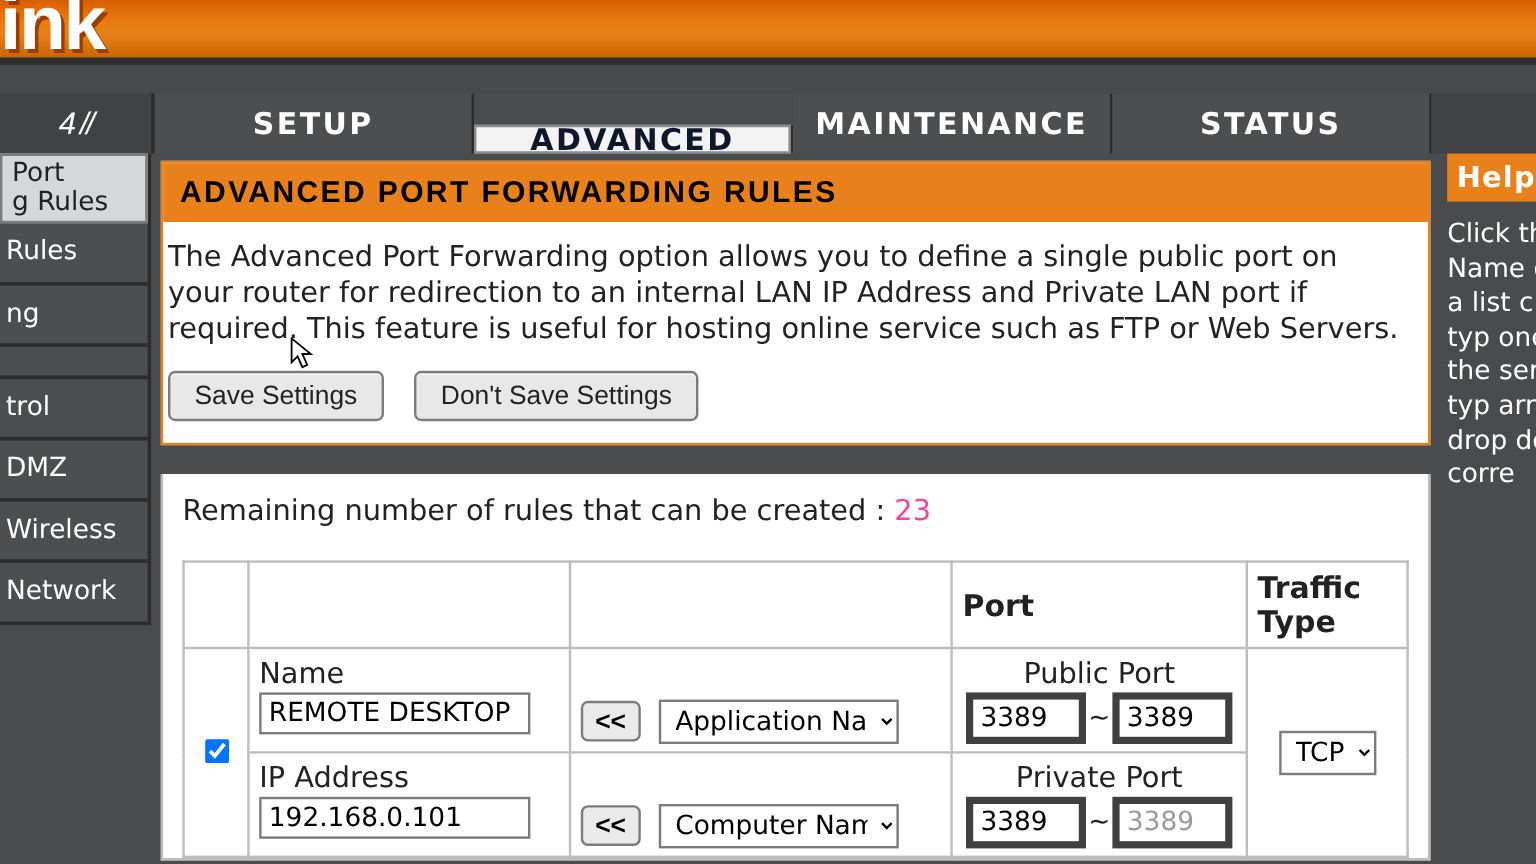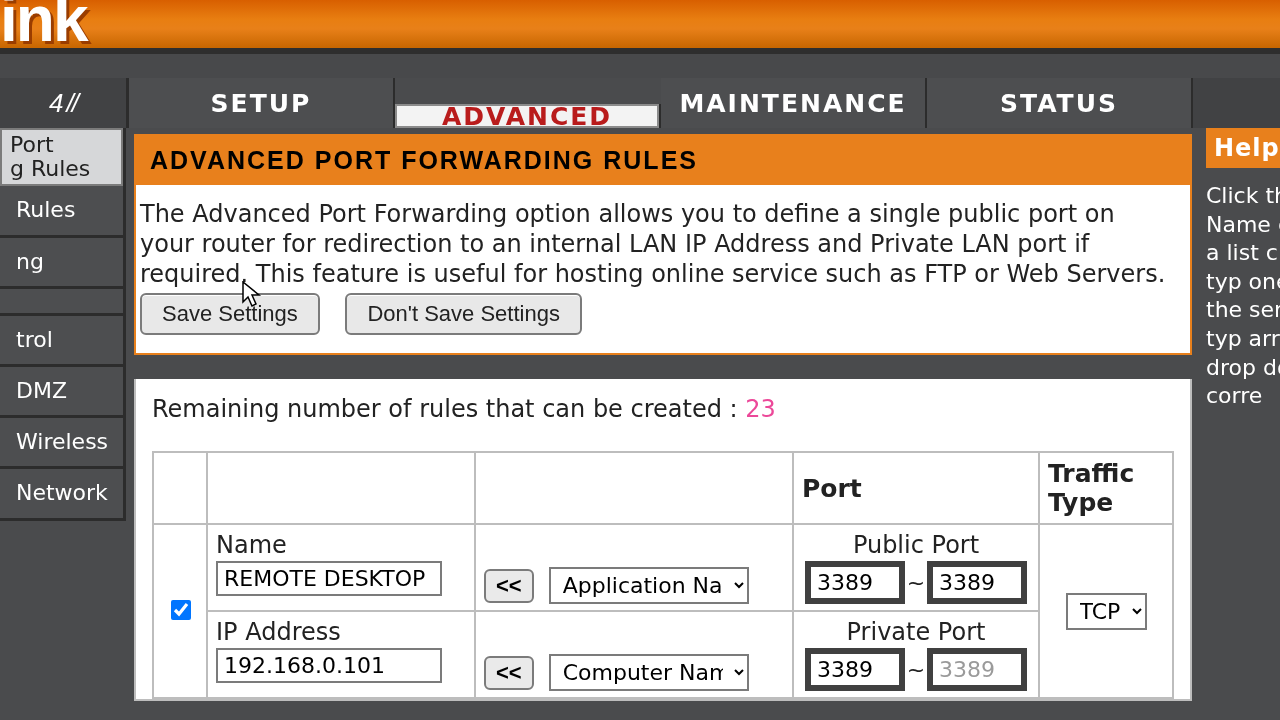--- a/index.html
+++ b/index.html
@@ -62,39 +62,39 @@
     flex:0 0 264px;
     background:var(--dlink-tab-bg);
     color:#fff;
     display:flex;align-items:center;justify-content:center;
     font-size:25px;font-weight:700;letter-spacing:2px;
     border-right:2px solid #2c2c2c;
     cursor:pointer;
   }
   .nav-tab.active{
     background:var(--dlink-tab-active-bg);
-    color:#b91c1c;
+    color:#0f172a;
     box-shadow:inset 0 0 0 2px #8b8b8b;
     margin-top:26px;
   }
   .nav-right-spacer{flex:1;background:var(--dlink-dark);}
 
   
   .cols{
     display:flex;
     align-items:flex-start;
   }
   .sidebar{
     width:123px;flex:0 0 123px;
     background:var(--side-bg);
     border-right:3px solid #2c2c2c;
   }
   .side-item{
     color:#fff;font-size:22px;line-height:1.1;
-    padding:12px 4px 12px 16px;
+    padding:12px 4px 12px 5px;
     text-align:left;
     border-bottom:3px solid #2c2c2c;
     cursor:pointer;
     white-space:pre-line;
   }
   .side-item.sel{
     background:var(--side-sel);
     color:#222;
   }
   .content-col{
@@ -139,21 +139,21 @@
     padding:14px 14px 18px 4px;
     font-size:24px;color:#222;line-height:1.25;
   }
   .btn{
     display:inline-block;
     background:#e8e8e8;
     border:2px solid #7b7b7b;
     border-radius:6px;
     padding:6px 20px;
     font-size:22px;color:#222;
-    margin-right:18px;margin-top:4px;
+    margin-right:18px;margin-top:20px;
     cursor:pointer;
     box-shadow:inset 0 1px 0 #fff;
   }
 
   
   .rules-box{
     background:#fff;
     border:2px solid #bdbdbd;
     border-top:none;
     margin-bottom:0;

